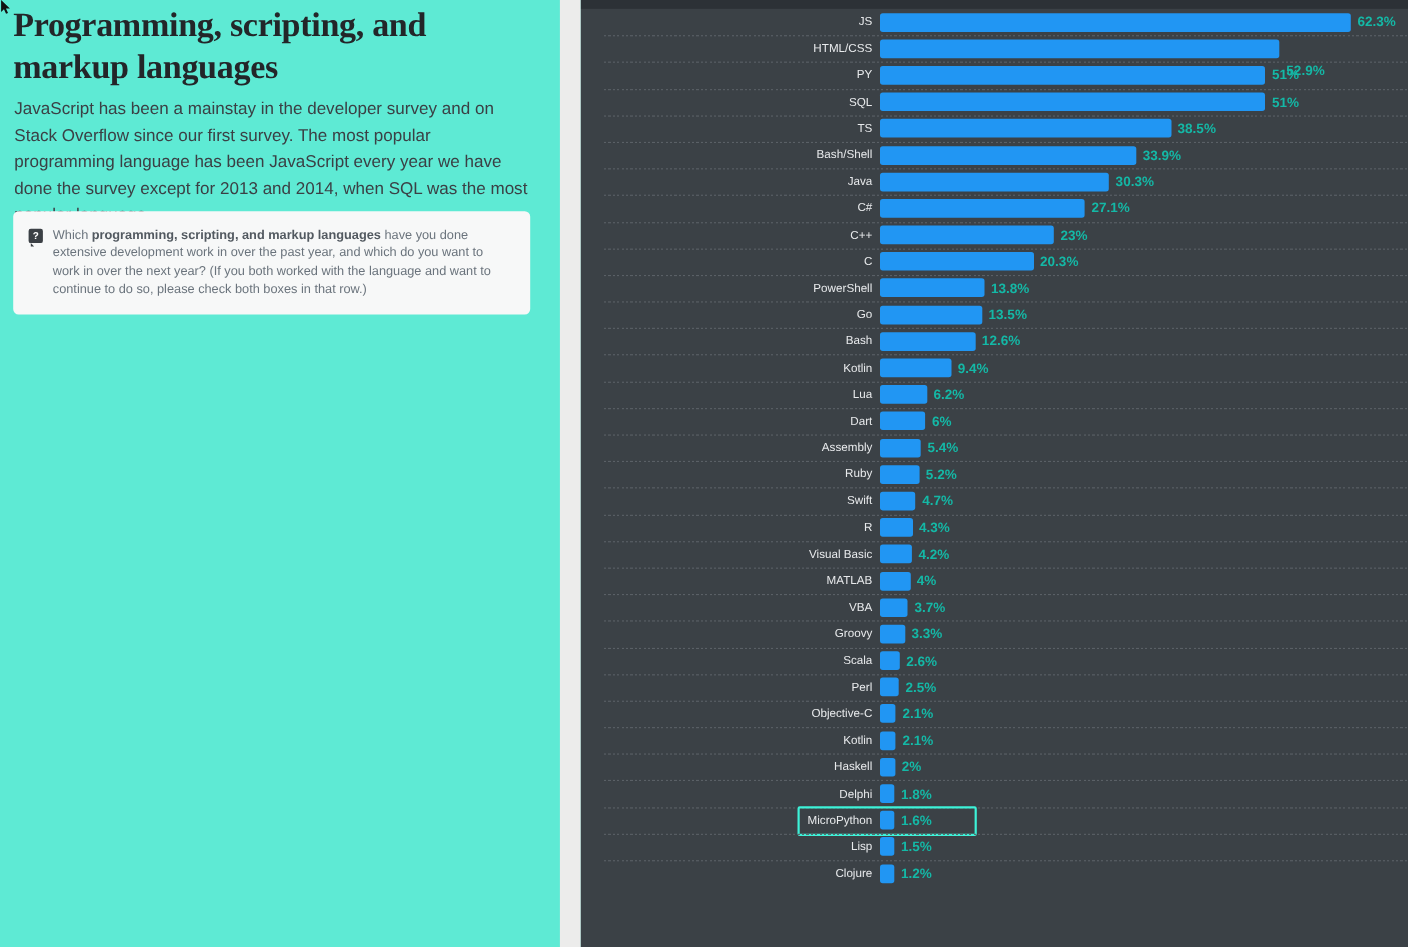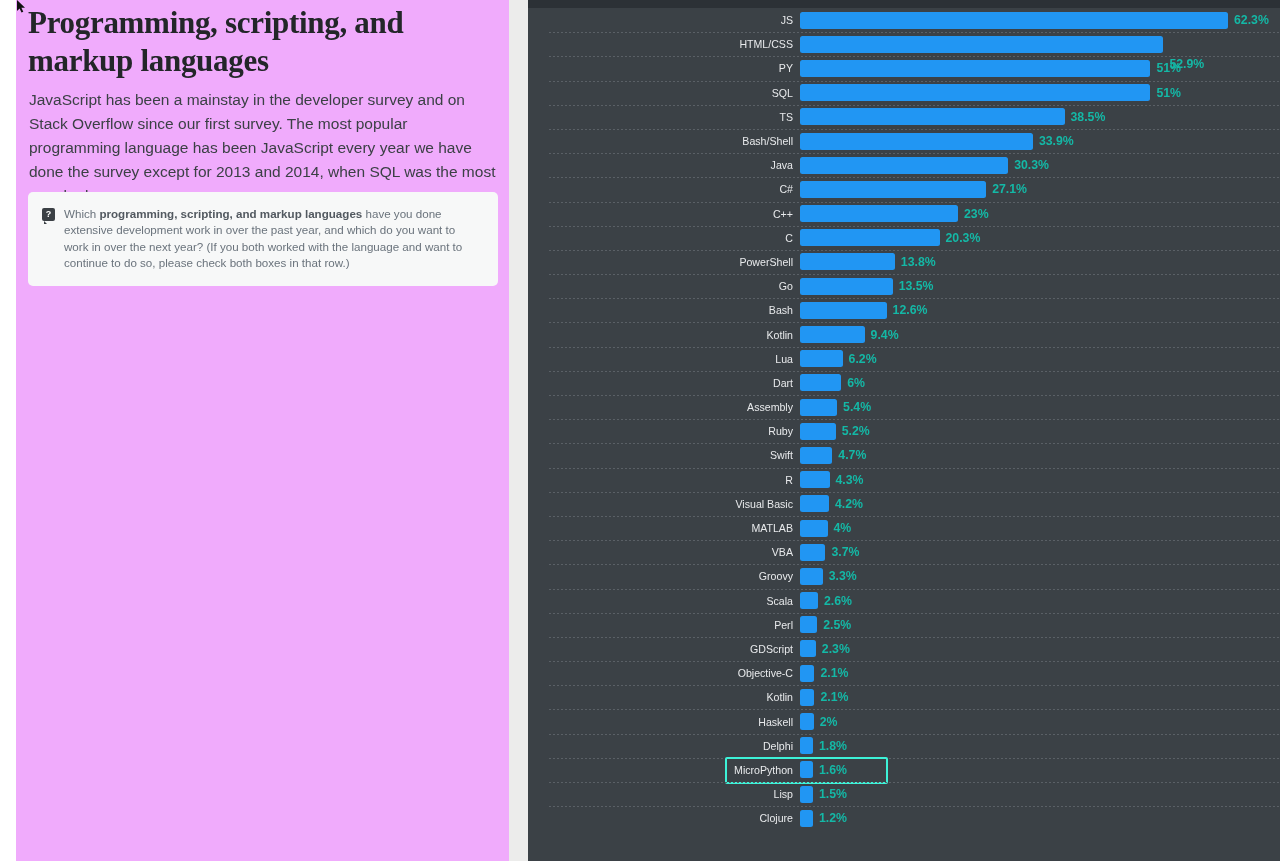--- a/index.html
+++ b/index.html
@@ -5,22 +5,22 @@
   * { margin:0; padding:0; box-sizing:border-box; }
   html,body { width:1280px; height:861px; overflow:hidden; }
   body {
     font-family:"Liberation Sans", sans-serif;
     background:#ffffff;
   }
   #root { position:relative; width:1280px; height:861px; }
 
   
   #left-pane {
-    position:absolute; left:16px; top:0; width:604px; height:861px;
-    background:#f0abfc; overflow:hidden;
+    position:absolute; left:0; top:0; width:604px; height:861px;
+    background:#5eead4; overflow:hidden;
   }
   #cursor-artifact {
     position:absolute; left:0px; top:0px; width:14px; height:14px;
     pointer-events:none;
   }
   #page-title {
     position:absolute; left:12px; top:4px; width:470px;
     font-family:"Liberation Serif", serif;
     font-weight:bold;
     font-size:31px;
@@ -366,28 +366,20 @@
           <div class="row-sep"></div>
           <div class="row-inner">
             <div class="cat-label">Perl</div>
             <div class="bar" style="width: 17.2px; background: rgb(33, 150, 243);"></div>
             <div class="val-label" style="left: 295.2px;">2.5%</div>
           </div>
         </div>
         <div class="chart-row">
           <div class="row-sep"></div>
           <div class="row-inner">
-            <div class="cat-label">GDScript</div>
-            <div class="bar" style="width: 15.8px; background: rgb(33, 150, 243);"></div>
-            <div class="val-label" style="left: 293.8px;">2.3%</div>
-          </div>
-        </div>
-        <div class="chart-row">
-          <div class="row-sep"></div>
-          <div class="row-inner">
             <div class="cat-label">Objective-C</div>
             <div class="bar" style="width: 14.4px; background: rgb(33, 150, 243);"></div>
             <div class="val-label" style="left: 292.4px;">2.1%</div>
           </div>
         </div>
         <div class="chart-row">
           <div class="row-sep"></div>
           <div class="row-inner">
             <div class="cat-label">Kotlin</div>
             <div class="bar" style="width: 14.4px; background: rgb(33, 150, 243);"></div>

